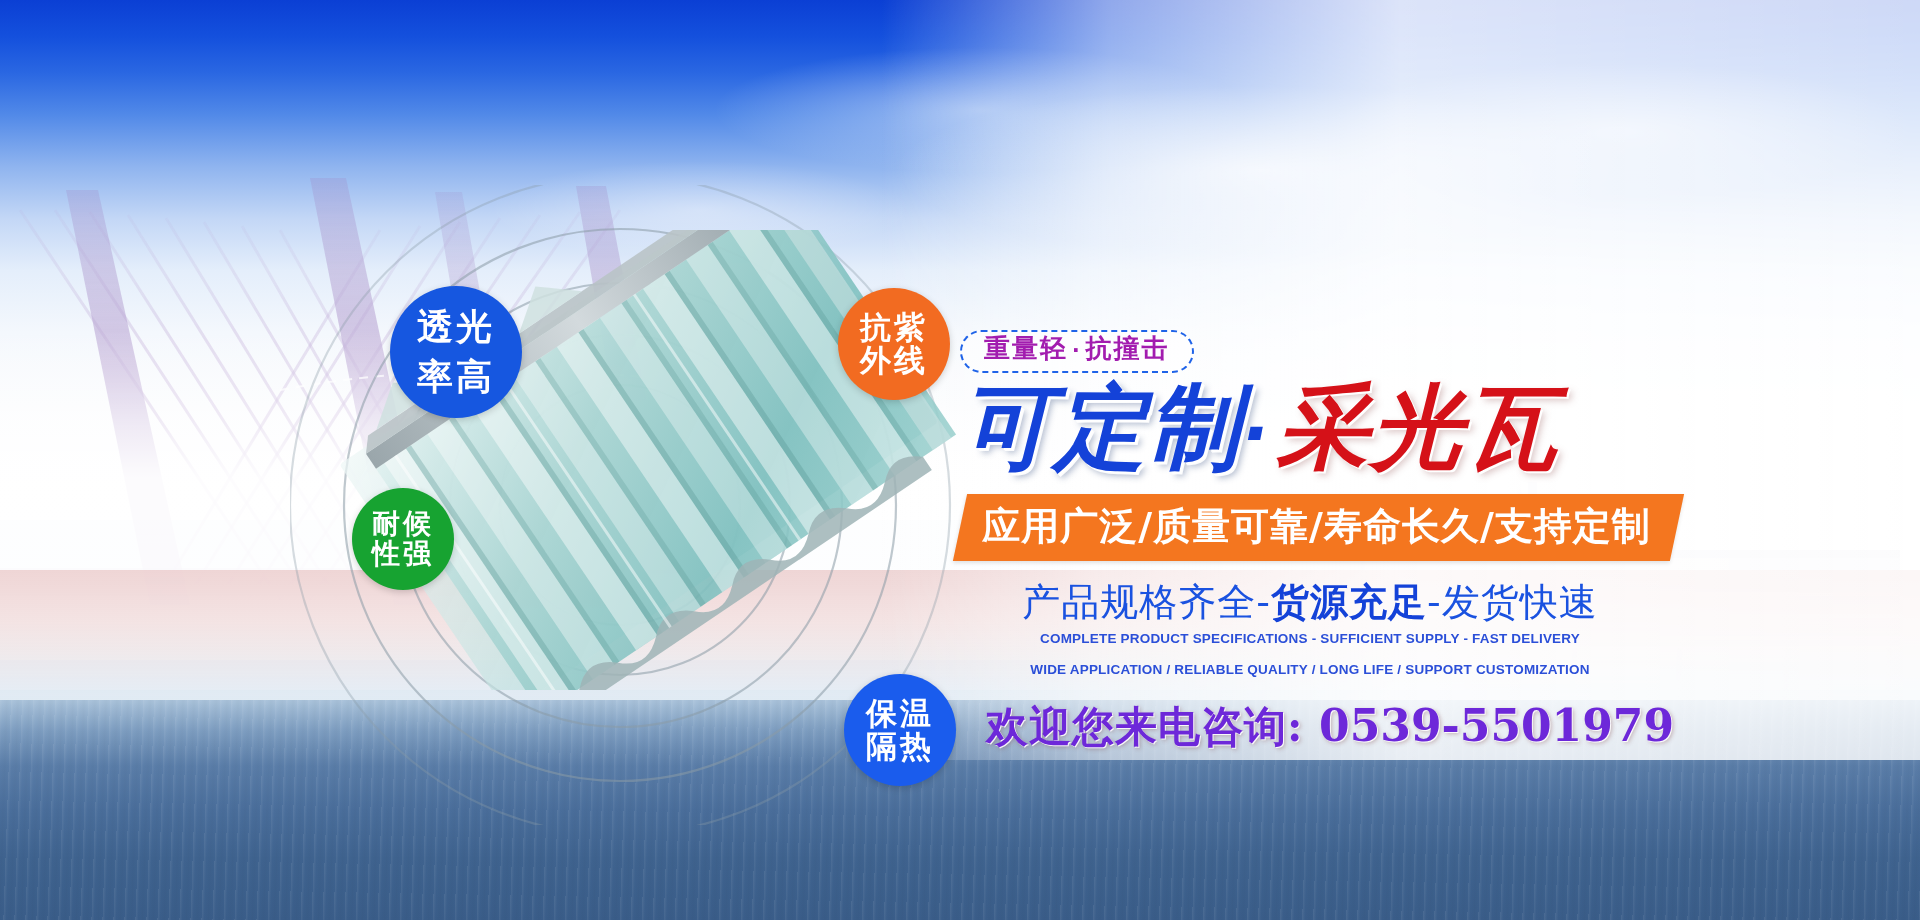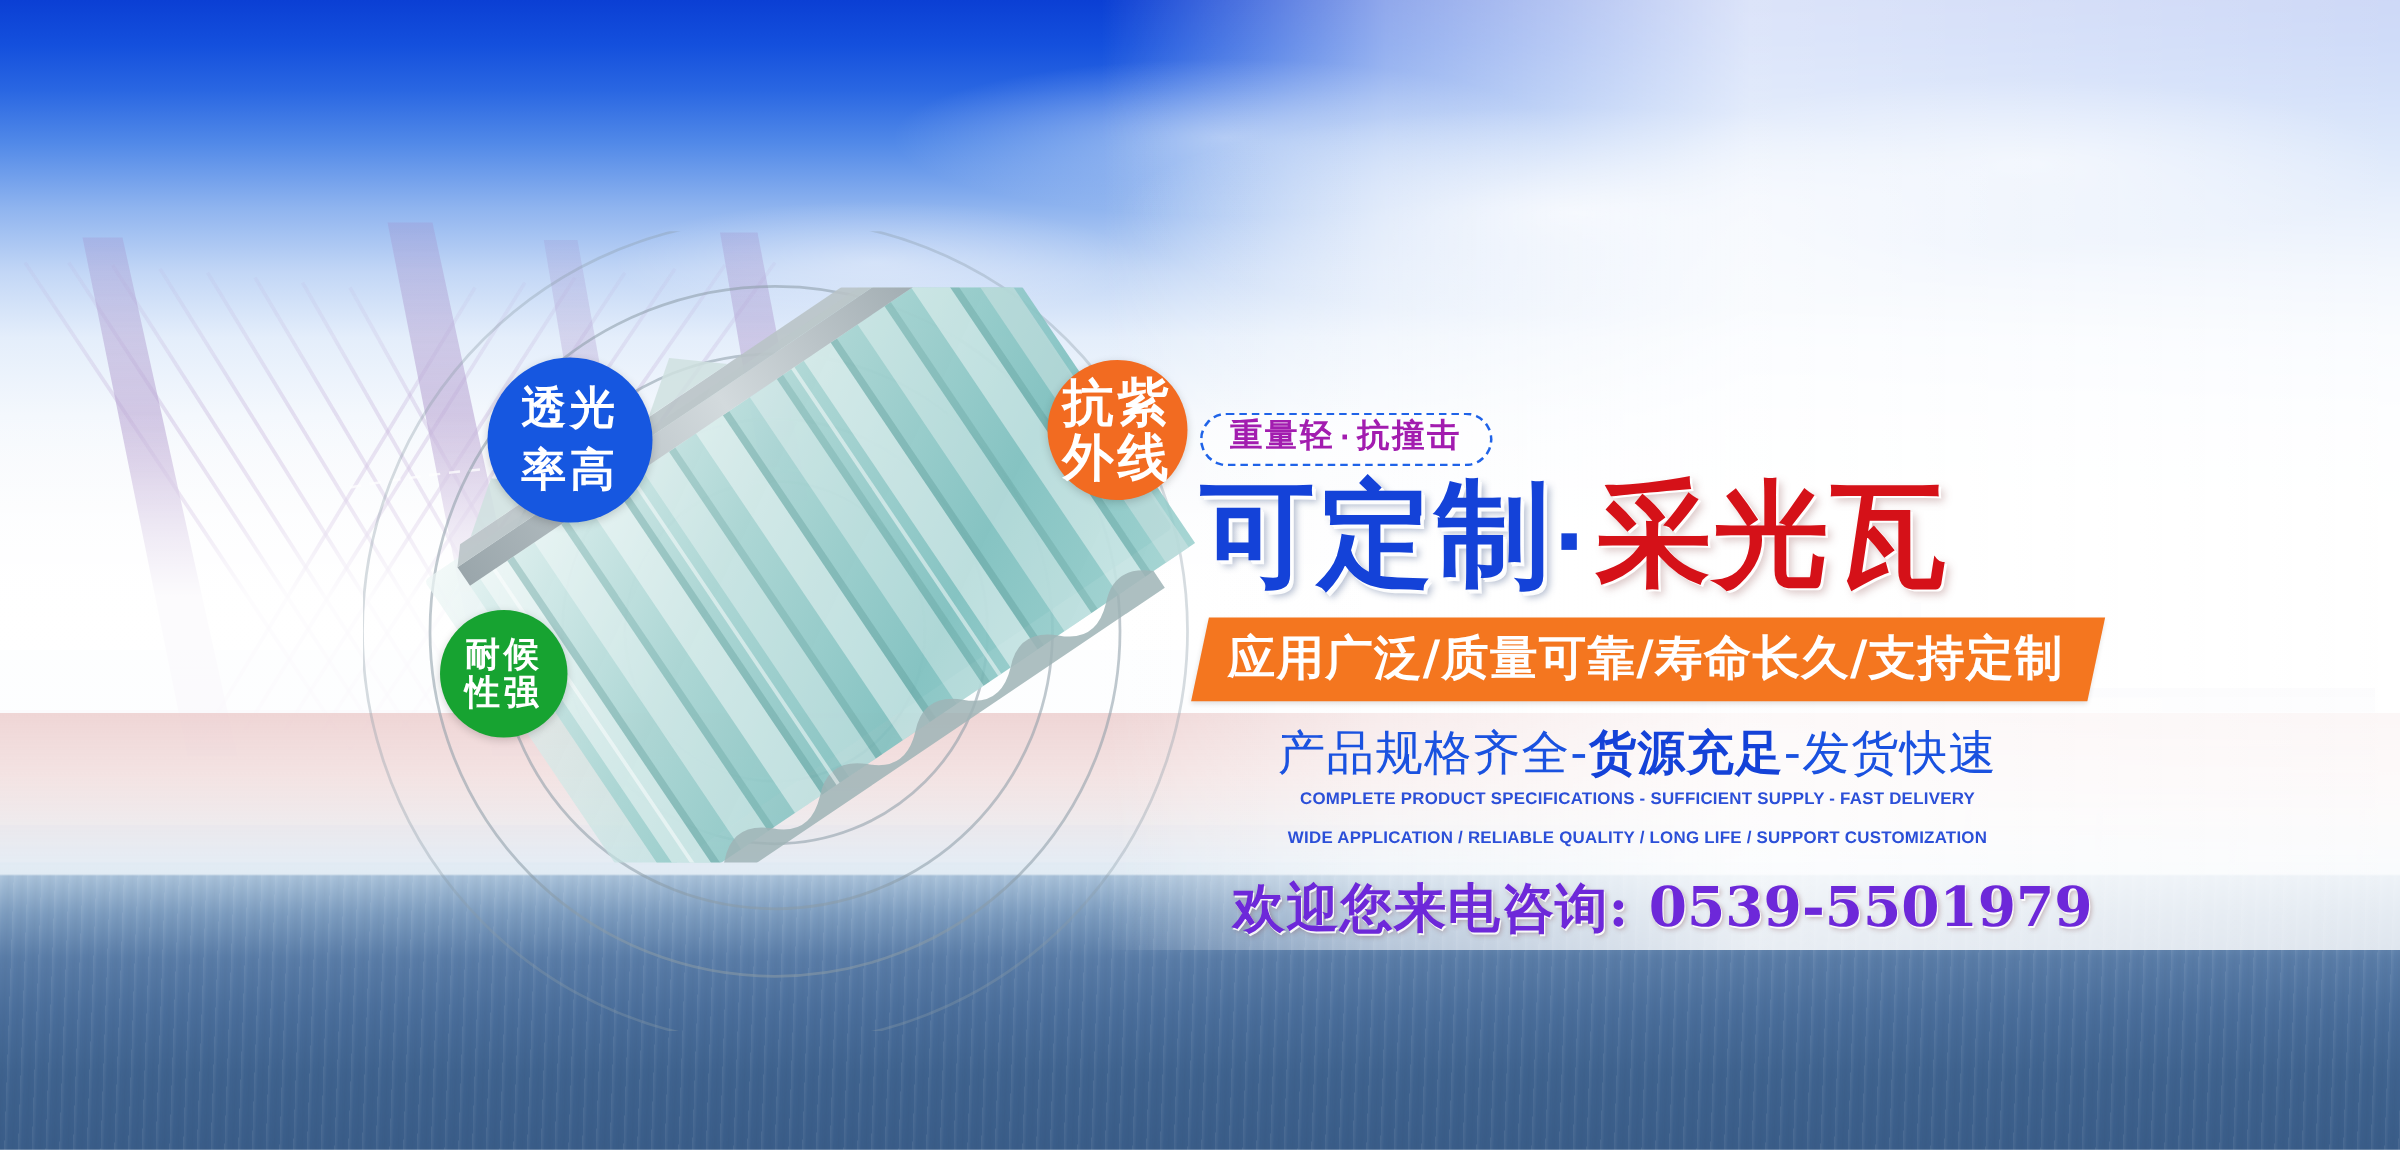--- a/index.html
+++ b/index.html
@@ -92,21 +92,21 @@
     position:absolute;border-radius:50%;
     display:flex;flex-direction:column;align-items:center;justify-content:center;
     color:#fff;font-weight:700;letter-spacing:3px;
     font-family:"DejaVu Sans","Liberation Sans",sans-serif;
     box-shadow:0 2px 7px rgba(0,0,0,.18);
     line-height:1.08;
   }
   .badge span{display:block;white-space:nowrap;}
 
   #badge-light   {left:390px;top:286px;width:132px;height:132px;background:#1657e0;font-size:36px;}
-  #badge-uv      {left:838px;top:288px;width:112px;height:112px;background:#f26b21;font-size:41px;}
+  #badge-uv      {left:838px;top:288px;width:112px;height:112px;background:#f26b21;font-size:31px;}
   #badge-weather {left:352px;top:488px;width:102px;height:102px;background:#17a331;font-size:28px;}
   #badge-thermal {left:844px;top:674px;width:112px;height:112px;background:#1a5ced;font-size:31px;}
 
   
   .copy{position:absolute;left:960px;top:330px;width:940px;}
 
   .tagpill{
     display:inline-block;
     border:2px dashed #1f63e8;
     border-radius:22px;
@@ -120,20 +120,21 @@
   }
 
   .headline{
     margin-top:6px;
     font-size:92px;
     font-weight:700;
     letter-spacing:2px;
     line-height:1.06;
     white-space:nowrap;
     font-family:"DejaVu Sans","Liberation Sans",sans-serif;
+    font-style:italic;
   }
   .headline .blue{
     color:#1442d8;
     text-shadow:
       2px 2px 0 #ffffff,
       3px 3px 0 rgba(255,255,255,.95),
       5px 5px 6px rgba(90,110,150,.45);
   }
   .headline .dot{color:#1442d8;font-size:70px;vertical-align:middle;}
   .headline .red{
@@ -381,20 +382,24 @@
   <div class="badge" id="badge-uv" style="background: rgb(242, 107, 33);">
     <span>抗紫</span>
     <span>外线</span>
   </div>
 
   <div class="badge" id="badge-weather" style="background: rgb(23, 163, 49);">
     <span>耐候</span>
     <span>性强</span>
   </div>
 
+  <div class="badge" id="badge-thermal" style="background: rgb(26, 92, 237);">
+    <span>保温</span>
+    <span>隔热</span>
+  </div>
 
   <div class="copy">
 
     <div class="tagpill">重量轻·抗撞击</div>
 
     <div class="headline">
       <span class="blue">可定制</span><span class="dot">·</span><span class="red">采光瓦</span>
     </div>
 
     <div class="orangebar">

